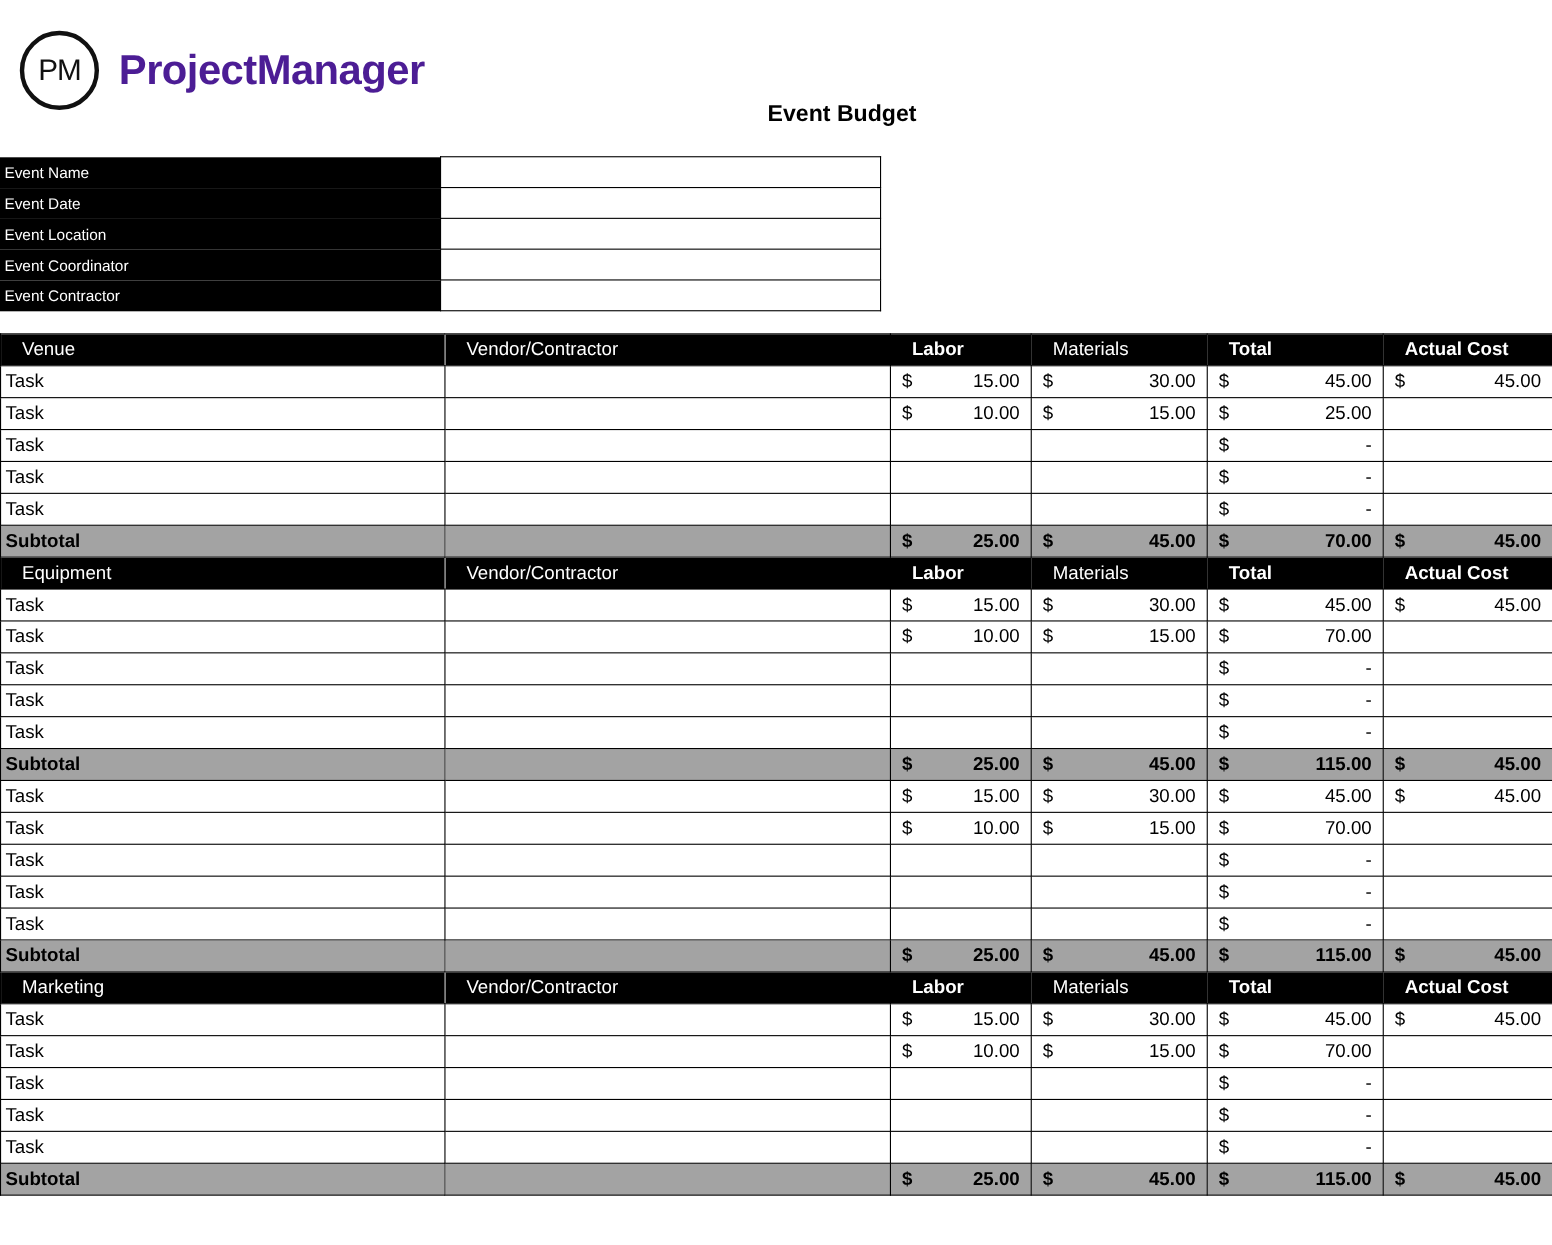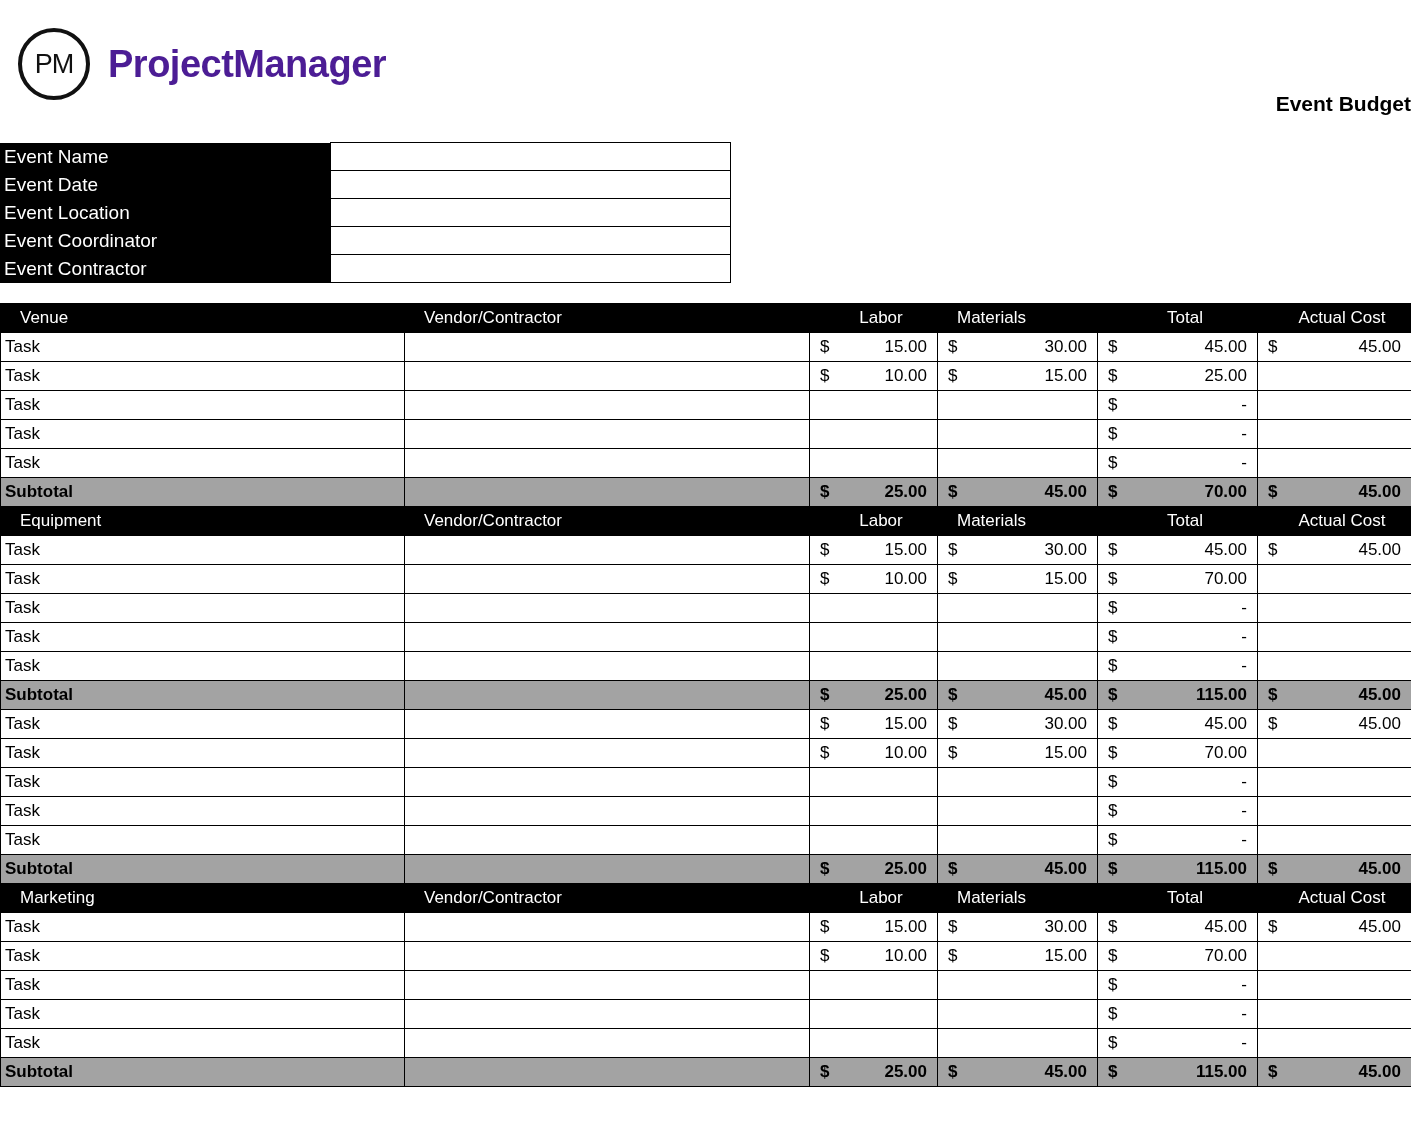--- a/index.html
+++ b/index.html
@@ -49,39 +49,39 @@
     font-size: 38px;
     font-weight: bold;
     letter-spacing: -0.5px;
     color: #4c1d95;
   }
   .doc-title {
     position: absolute;
     left: 0;
     right: 0;
     top: 92px;
-    text-align: right;
+    text-align: center;
     font-size: 21px;
     font-weight: bold;
     padding-left: 120px;
   }
 
   
   .info-table {
     border-collapse: collapse;
     margin-left: 0px;
     margin-top: 12px;
     table-layout: fixed;
   }
   .info-label {
     background: #000000;
     color: #ffffff;
-    font-size: 19px;
+    font-size: 14px;
     padding: 2px 0 2px 4px;
-    width: 330px;
+    width: 400px;
     height: 28px;
     box-sizing: border-box;
     border: none;
   }
   .info-value {
     width: 400px;
     height: 28px;
     border: 1px solid #000000;
     background: #ffffff;
     box-sizing: border-box;
@@ -115,22 +115,21 @@
     white-space: nowrap;
     overflow: hidden;
   }
   tr.section-head td {
     background: #000000;
     color: #ffffff;
     border: 1px solid #000000;
     padding-left: 19px;
   }
   tr.section-head td.bold-head {
-    font-weight: normal;
-    text-align: center;
+    font-weight: bold;
   }
   tr.task-row td {
     background: #ffffff;
   }
   tr.subtotal-row td {
     background: #a3a3a3;
     font-weight: bold;
   }
   
   .money {

